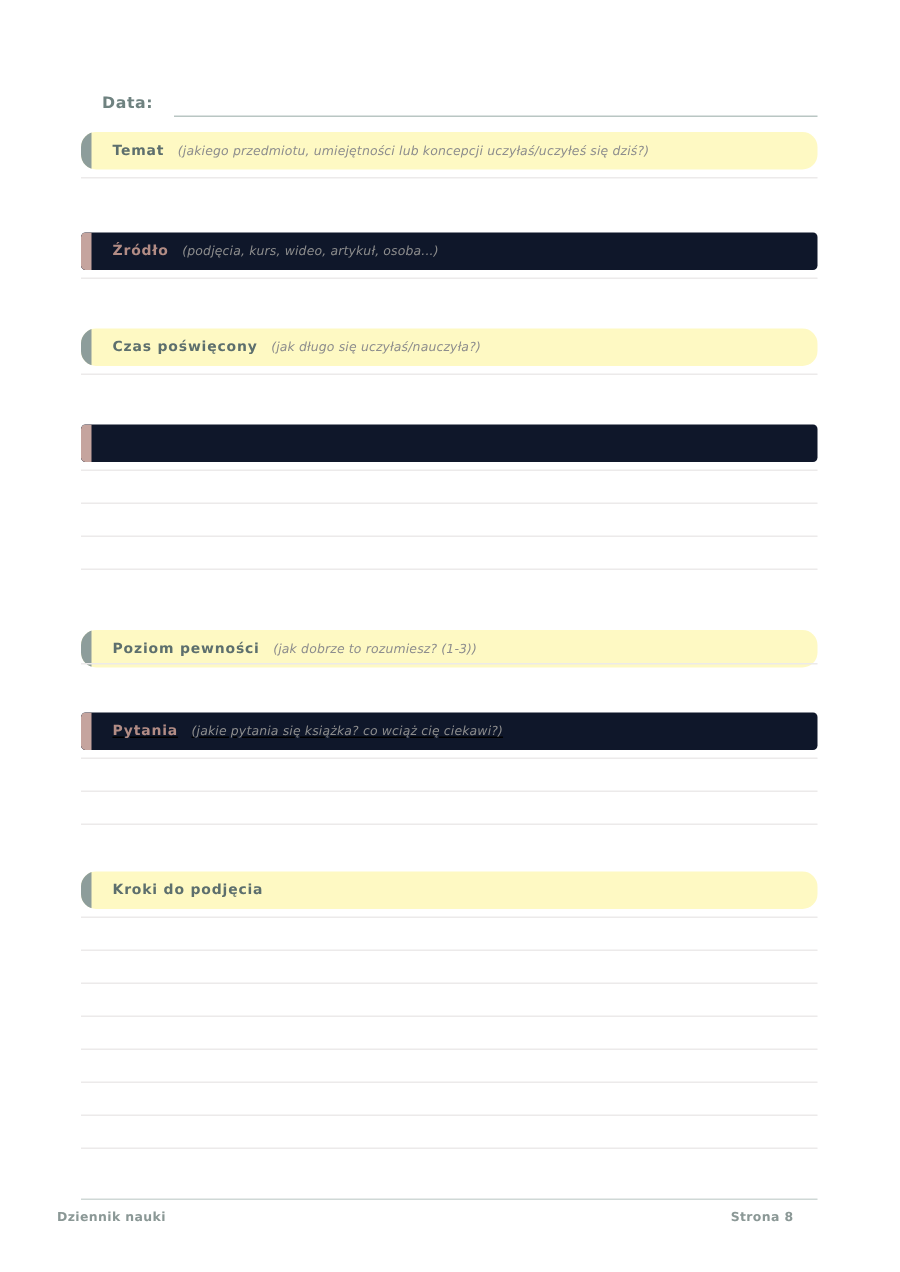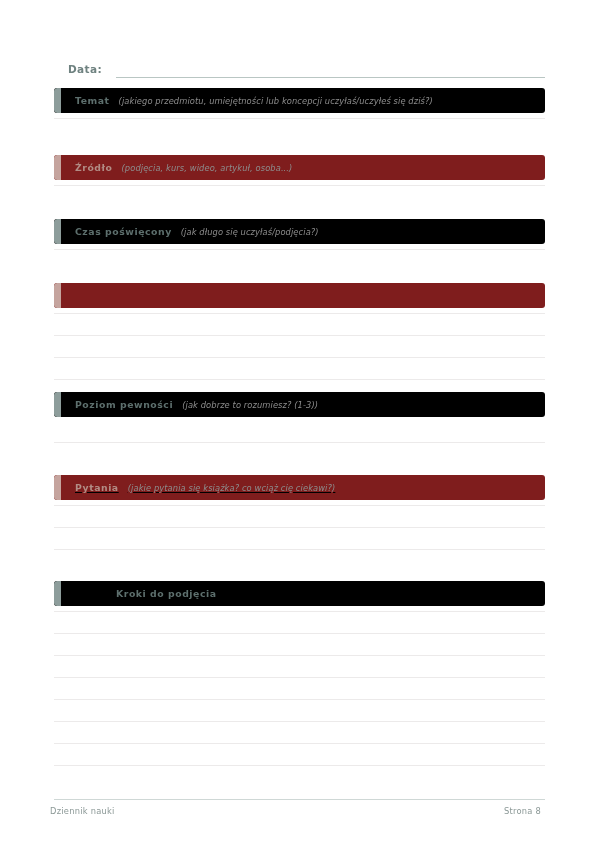--- a/index.html
+++ b/index.html
@@ -83,31 +83,32 @@
   }
   .band .band-hint {
     font-size: 8.3px;
     font-style: italic;
     color: #8d8d8d;
     margin-left: 9px;
     letter-spacing: 0.1px;
   }
 
   .band.green {
-    background: #000000;
+    background: #fef9c3;
+    border-radius: 10px;
   }
   .band.green .accent {
     background: #8d9d9b;
   }
   .band.green .band-label {
     color: #5d6f6d;
   }
 
   .band.rose {
-    background: #7f1d1d;
+    background: #0f172a;
   }
   .band.rose .accent {
     background: #c5a49e;
   }
   .band.rose .band-label {
     color: #b28c85;
   }
 
   
   .wline {
@@ -122,29 +123,30 @@
   .footer-rule {
     position: absolute;
     left: 54px;
     top: 799px;
     width: 491px;
     height: 0;
     border-bottom: 1px solid #cfd8d6;
   }
   .footer {
     position: absolute;
-    left: 50px;
+    left: 38px;
     top: 806px;
     width: 491px;
     display: flex;
     justify-content: space-between;
     align-items: center;
     font-size: 8.3px;
     color: #8b9896;
     letter-spacing: 0.25px;
+    font-weight: bold;
   }
 </style>
 </head>
 <body>
 
 <div class="page">
 
   <div class="date-row">
     <span class="date-label">Data:</span>
     <span class="date-rule"></span>
@@ -164,50 +166,50 @@
         <span class="band-text">
           <span class="band-label">Źródło</span>
           <span class="band-hint">(podjęcia, kurs, wideo, artykuł, osoba...)</span>
         </span>
       </div>
       <div class="wline" style="top: 185px;"></div>
       <div class="band green" style="top: 219px;">
         <span class="accent"></span>
         <span class="band-text">
           <span class="band-label">Czas poświęcony</span>
-          <span class="band-hint">(jak długo się uczyłaś/podjęcia?)</span>
+          <span class="band-hint">(jak długo się uczyłaś/nauczyła?)</span>
         </span>
       </div>
       <div class="wline" style="top: 249px;"></div>
       <div class="band rose" style="top: 283px;">
         <span class="accent"></span>
       </div>
       <div class="wline" style="top: 313px;"></div>
       <div class="wline" style="top: 335px;"></div>
       <div class="wline" style="top: 357px;"></div>
       <div class="wline" style="top: 379px;"></div>
-      <div class="band green" style="top: 392px; text-align: right;">
+      <div class="band green" style="top: 420px; text-align: right;">
         <span class="accent"></span>
         <span class="band-text">
           <span class="band-label">Poziom pewności</span>
           <span class="band-hint">(jak dobrze to rozumiesz? (1-3))</span>
         </span>
       </div>
       <div class="wline" style="top: 442px;"></div>
       <div class="band rose" style="top: 475px; text-decoration: underline;">
         <span class="accent"></span>
         <span class="band-text">
           <span class="band-label">Pytania</span>
           <span class="band-hint">(jakie pytania się książka? co wciąż cię ciekawi?)</span>
         </span>
       </div>
       <div class="wline" style="top: 505px;"></div>
       <div class="wline" style="top: 527px;"></div>
       <div class="wline" style="top: 549px;"></div>
-      <div class="band green" style="top: 581px; padding-left: 41px;">
+      <div class="band green" style="top: 581px;">
         <span class="accent"></span>
         <span class="band-text">
           <span class="band-label">Kroki do podjęcia</span>
         </span>
       </div>
       <div class="wline" style="top: 611px;"></div>
       <div class="wline" style="top: 633px;"></div>
       <div class="wline" style="top: 655px;"></div>
       <div class="wline" style="top: 677px;"></div>
       <div class="wline" style="top: 699px;"></div>

